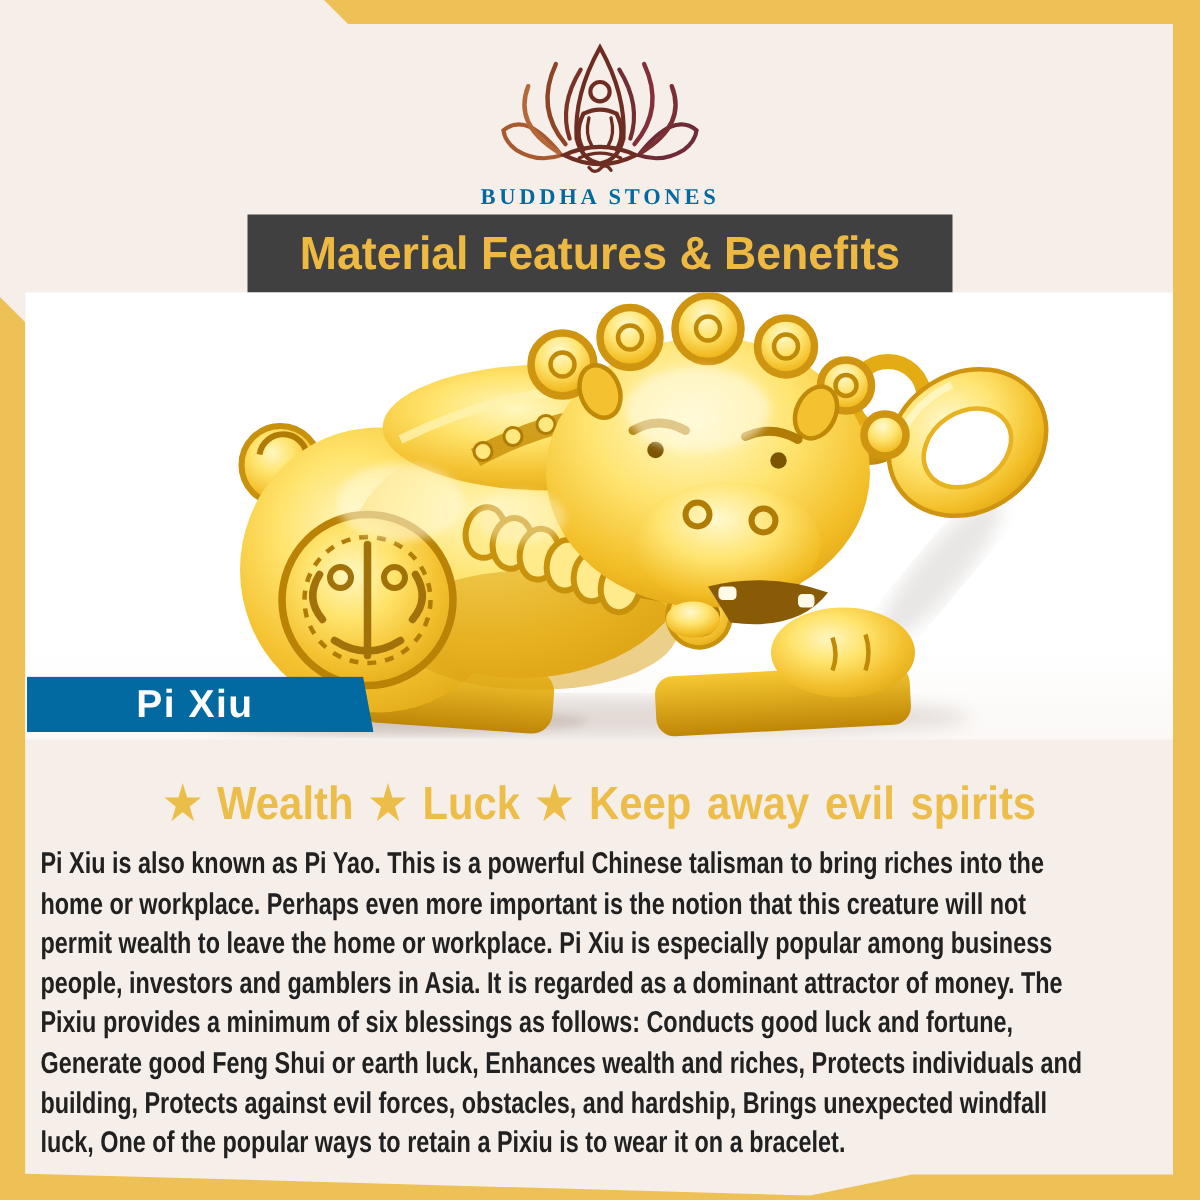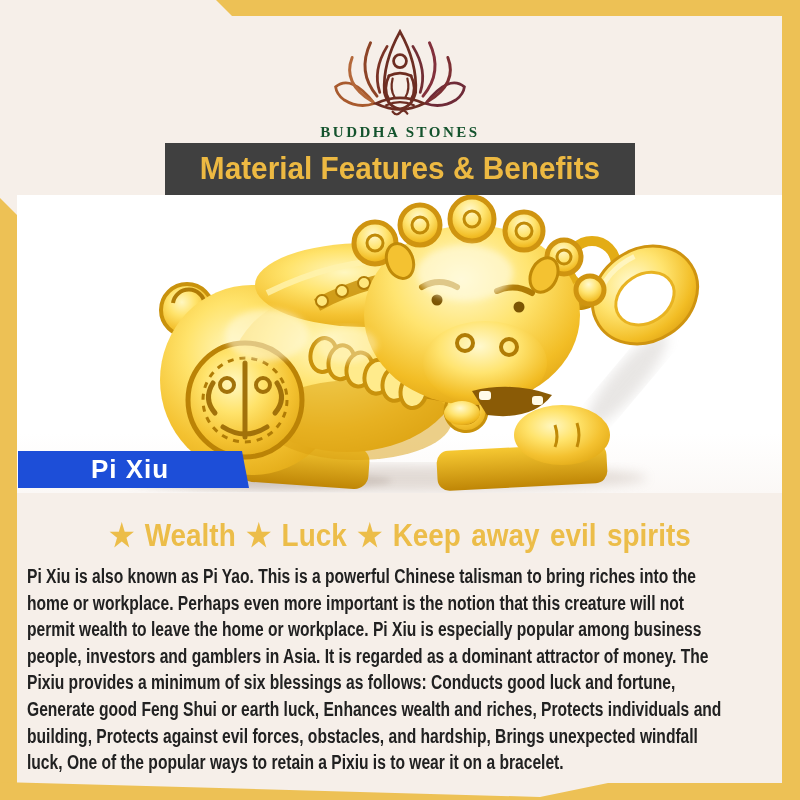--- a/index.html
+++ b/index.html
@@ -13,30 +13,30 @@
   .strip-left{left:0;top:0;width:17px;height:800px;
     clip-path:polygon(0 198px,17px 215px,17px 800px,0 800px);}
   .strip-bottom{left:0;top:0;width:800px;height:800px;background:none;}
   .strip-bottom:before{content:"";position:absolute;left:0;top:0;width:800px;height:800px;
     background:#edc155;
     clip-path:polygon(0 782px,540px 797px,608px 783px,800px 783px,800px 800px,0 800px);}
   
   .logo-wrap{position:absolute;left:0;top:28px;width:800px;text-align:center;}
   .logo-wrap svg{display:block;margin:0 auto;}
   .brand{margin-top:4px;font-family:"Liberation Serif",serif;font-size:15px;font-weight:bold;
-         letter-spacing:2.5px;color:#14532d;}
+         letter-spacing:2.5px;color:#0369a1;}
   
   .title-band{position:absolute;left:165px;top:143px;width:470px;height:52px;background:#404040;}
   .title-band .title{width:100%;line-height:52px;text-align:center;font-weight:bold;
     font-size:31px;color:#edb942;transform:scaleX(.96);transform-origin:center;white-space:nowrap;}
   
   .photo{position:absolute;left:17px;top:195px;width:765px;height:298px;
     background:linear-gradient(#ffffff 80%,#fbf8f6);}
   
-  .ribbon{position:absolute;left:18px;top:451px;width:232px;height:37px;background:#1d4ed8;
+  .ribbon{position:absolute;left:18px;top:451px;width:232px;height:37px;background:#0369a1;
     clip-path:polygon(0 0,224px 0,231px 100%,0 100%);}
   .ribbon .ribbon-label{width:224px;line-height:37px;text-align:center;color:#ffffff;
     font-weight:bold;font-size:26px;letter-spacing:1px;}
   
   .star-heading{position:absolute;left:0;top:514px;width:800px;line-height:44px;text-align:center;
     font-weight:bold;font-size:31px;color:#ecbd49;white-space:nowrap;
     transform:scaleX(.9);transform-origin:center;word-spacing:3px;}
   .body-text{position:absolute;left:27px;top:563px;width:990px;
     transform:scaleX(.78);transform-origin:left top;}
   .body-text .line{white-space:nowrap;font-weight:bold;font-size:20px;line-height:26.6px;

